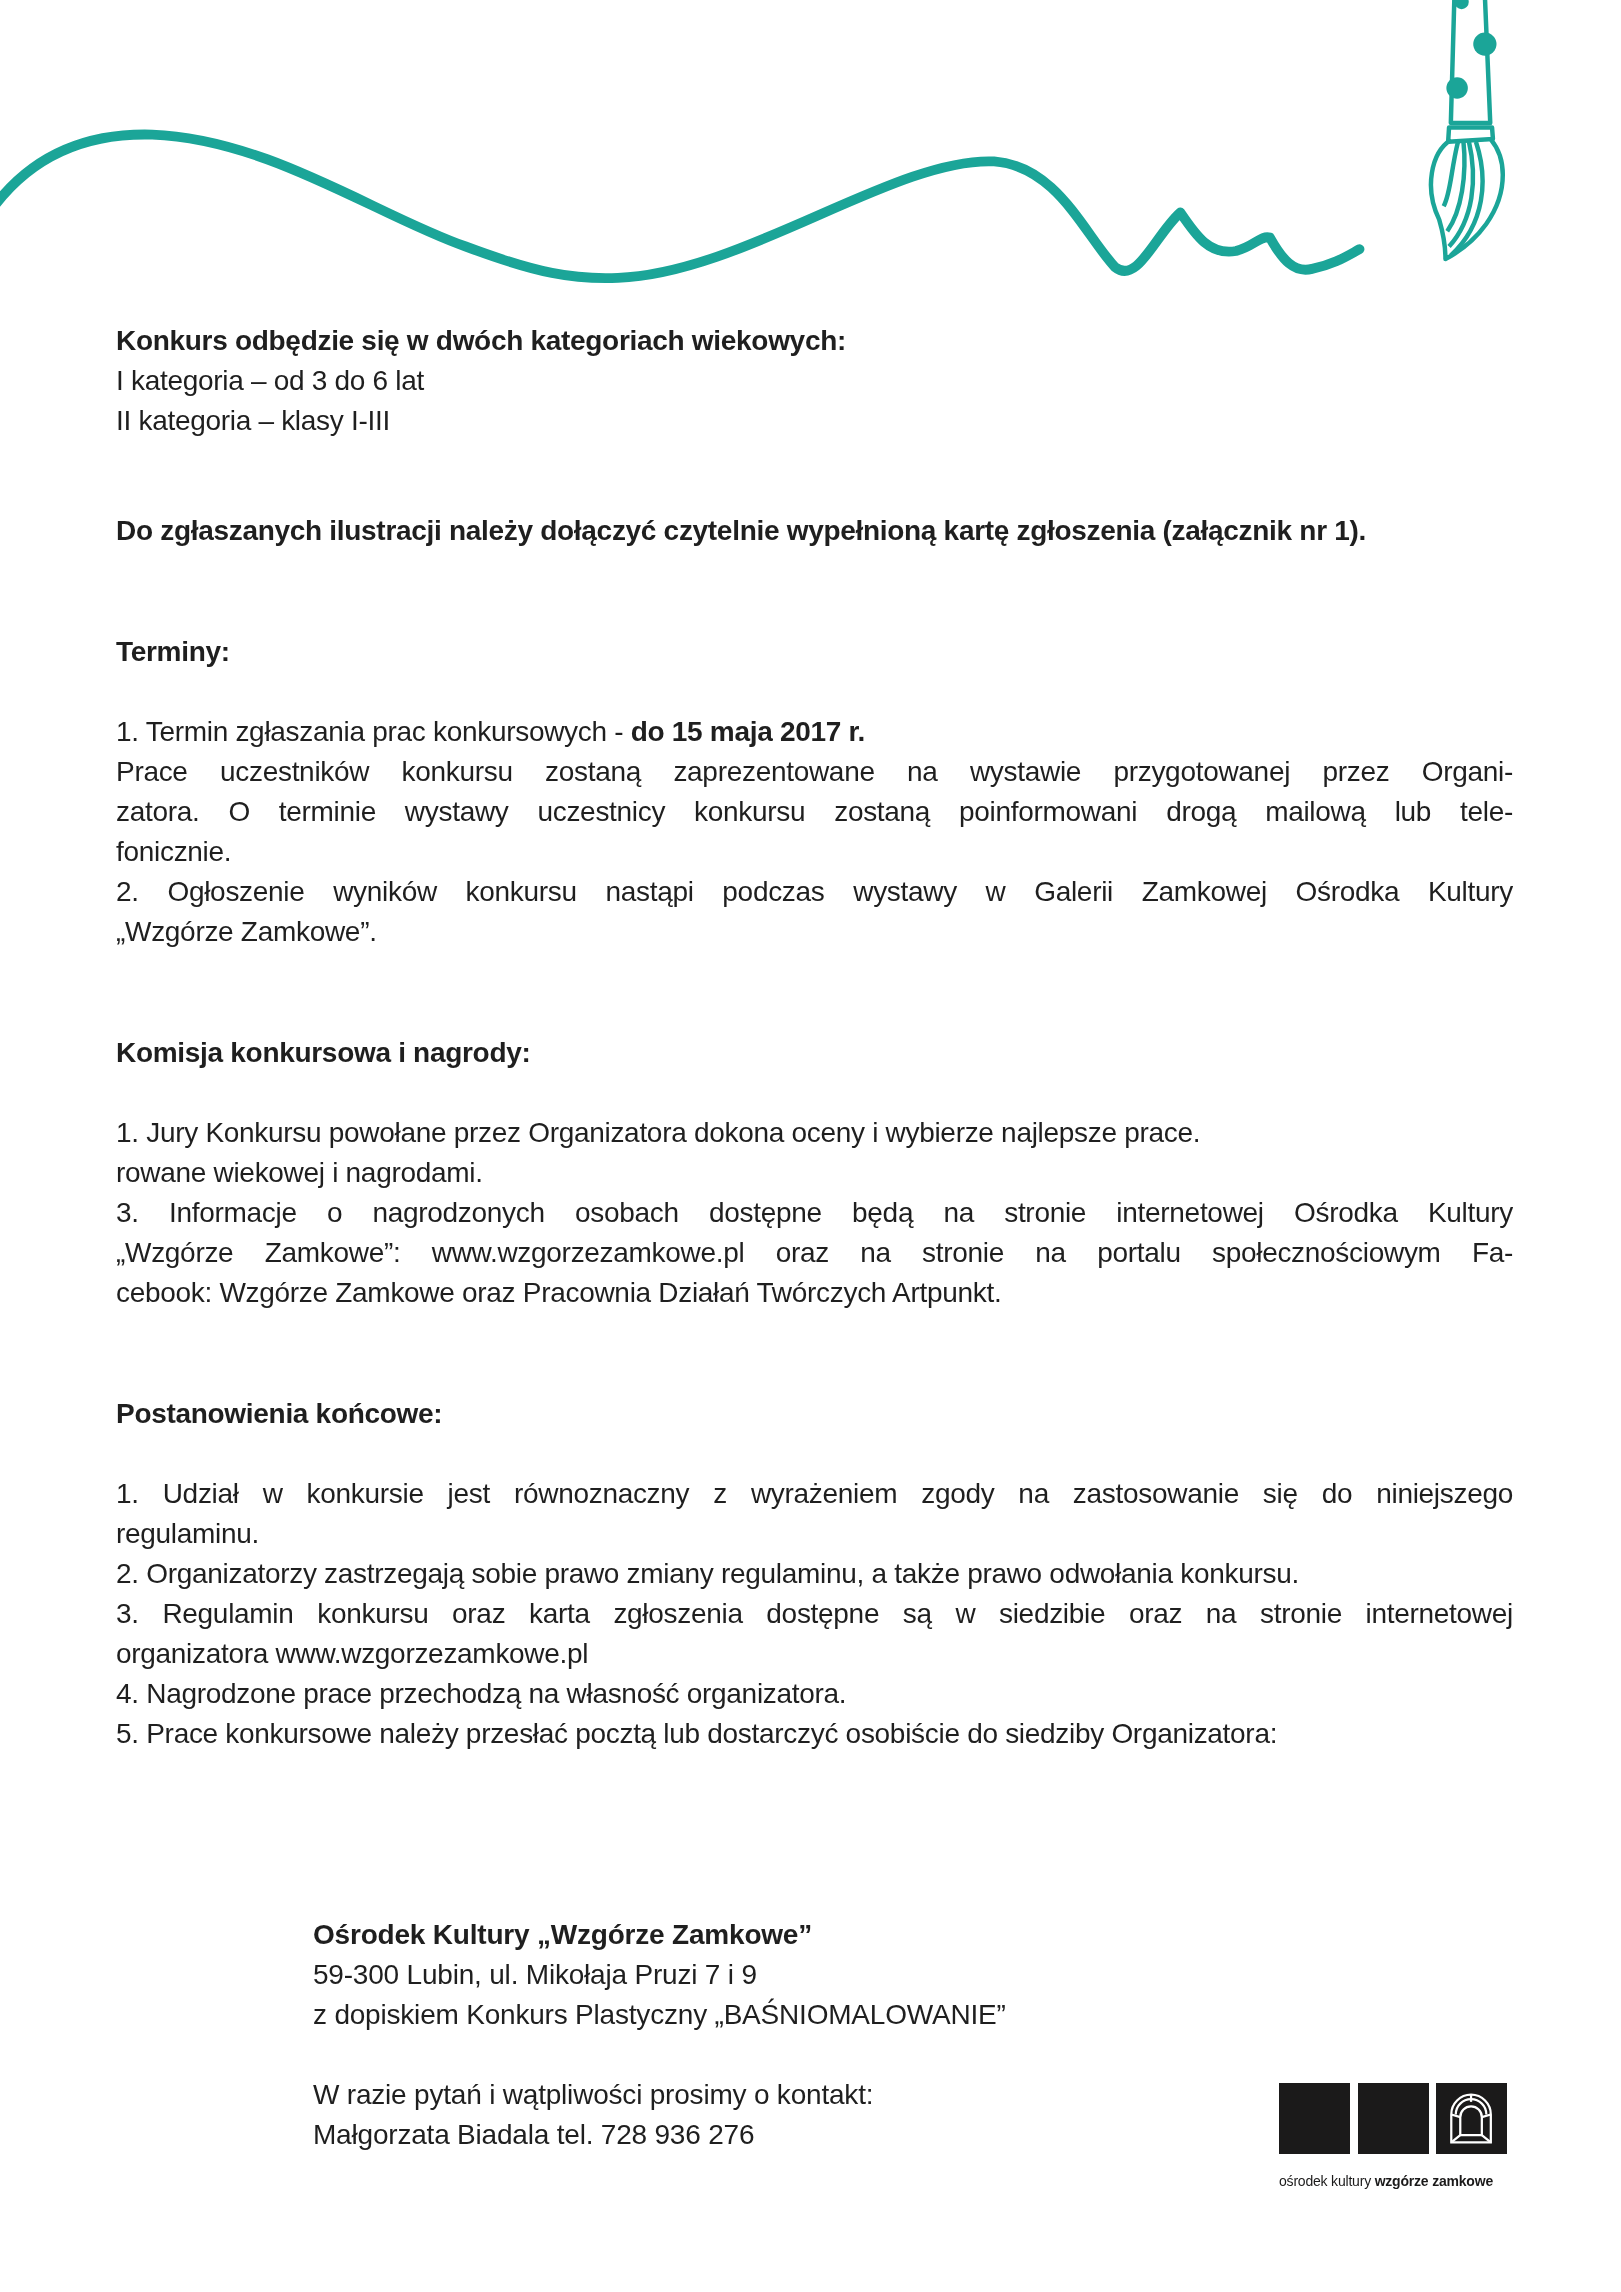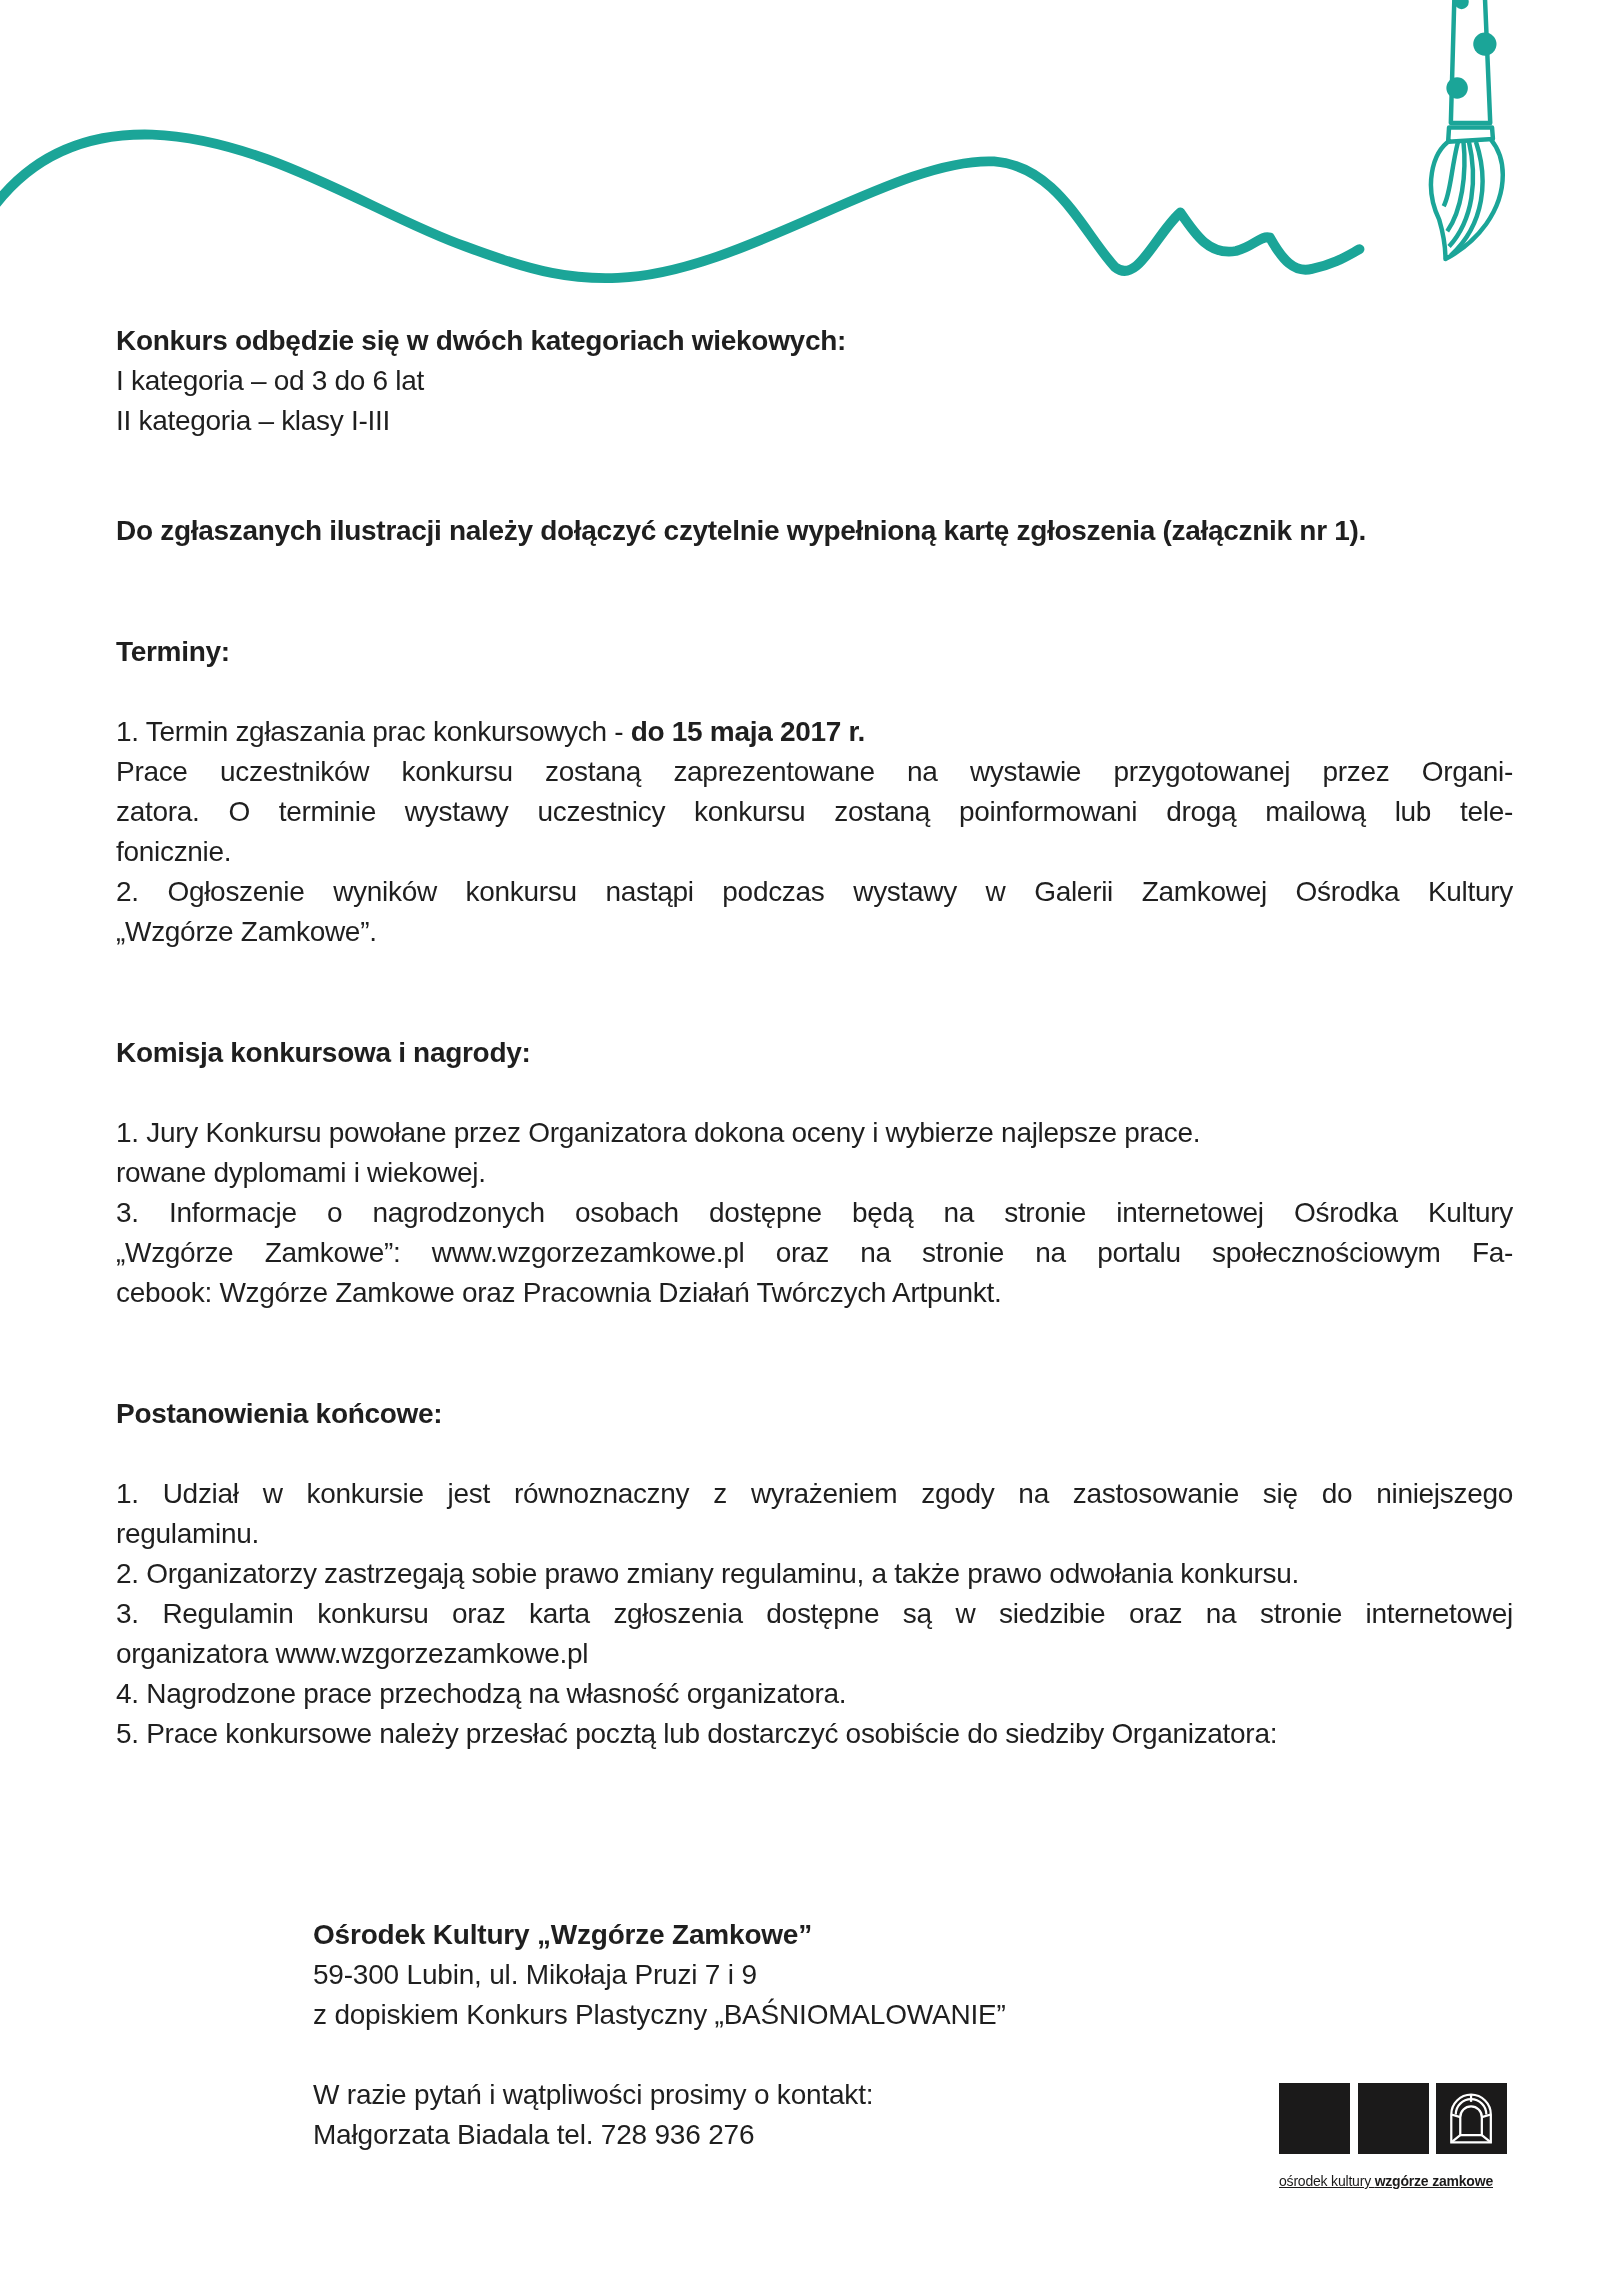--- a/index.html
+++ b/index.html
@@ -12,21 +12,21 @@
   .just { text-align: justify; text-align-last: justify; white-space: normal; overflow: hidden; }
   .b { font-weight: bold; margin-top: 48px; }
   .gap-s { height: 40px; }
   .gap-m { height: 81px; }
   .head { font-weight: bold; }
   .addr { position: absolute; left: 313px; top: 1867px; }
   .addr .line { letter-spacing: -0.2px; }
   .logo { position: absolute; left: 1279px; top: 2083px; width: 235px; }
   .logo .sq { position: absolute; top: 0; width: 71px; height: 71px; background: #1b1a1a; }
   .logo .cap { position: absolute; top: 90px; left: 0; font-size: 14px; white-space: nowrap;
-               color: #1b1a1a; letter-spacing: -0.2px; text-decoration: underline; }
+               color: #1b1a1a; letter-spacing: -0.2px; }
   .logo .cap b { font-weight: bold; }
 </style>
 </head>
 <body>
 
 <svg id="decor" viewBox="0 0 1810 330" xmlns="http://www.w3.org/2000/svg">
   <path d="M -5 228 C 40 170, 100 148, 170 150 C 300 155, 420 240, 520 275 C 600 305, 640 312, 690 310 C 830 305, 1000 175, 1110 180 C 1180 185, 1210 260, 1245 298 C 1270 318, 1290 262, 1318 237 C 1335 262, 1350 285, 1380 280 C 1400 275, 1408 262, 1418 265 C 1432 290, 1445 305, 1465 300 C 1490 295, 1505 285, 1518 278" fill="none" stroke="#1ba598" stroke-width="11" stroke-linecap="round" stroke-linejoin="round"></path>
   <g fill="none" stroke="#1ba598" stroke-width="5" stroke-linejoin="round">
     <path d="M 1624 -5 L 1620 137 L 1664 137 L 1658 -5"></path>
     <circle cx="1658" cy="49" r="13" fill="#1ba598" stroke="none"></circle>
@@ -60,21 +60,21 @@
     <div class="line">fonicznie.</div>
     <div class="line just">2. Ogłoszenie wyników konkursu nastąpi podczas wystawy w Galerii Zamkowej Ośrodka Kultury</div>
     <div class="line">„Wzgórze Zamkowe”.</div>
   </section>
 
   <div class="gap-m"></div>
   <section>
     <div class="line head">Komisja konkursowa i nagrody:</div>
     <div class="gap-s"></div>
     <div class="line">1. Jury Konkursu powołane przez Organizatora dokona oceny i wybierze najlepsze prace.</div>
-    <div class="line">rowane dyplomami i wiekowej.</div>
+    <div class="line">rowane wiekowej i nagrodami.</div>
     <div class="line just">3. Informacje o nagrodzonych osobach dostępne będą na stronie internetowej Ośrodka Kultury</div>
     <div class="line just">„Wzgórze Zamkowe”: www.wzgorzezamkowe.pl oraz na stronie na portalu społecznościowym Fa-</div>
     <div class="line">cebook: Wzgórze Zamkowe oraz Pracownia Działań Twórczych Artpunkt.</div>
   </section>
 
   <div class="gap-m"></div>
   <section>
     <div class="line head">Postanowienia końcowe:</div>
     <div class="gap-s"></div>
     <div class="line just">1. Udział w konkursie jest równoznaczny z wyrażeniem zgody na zastosowanie się do niniejszego</div>

